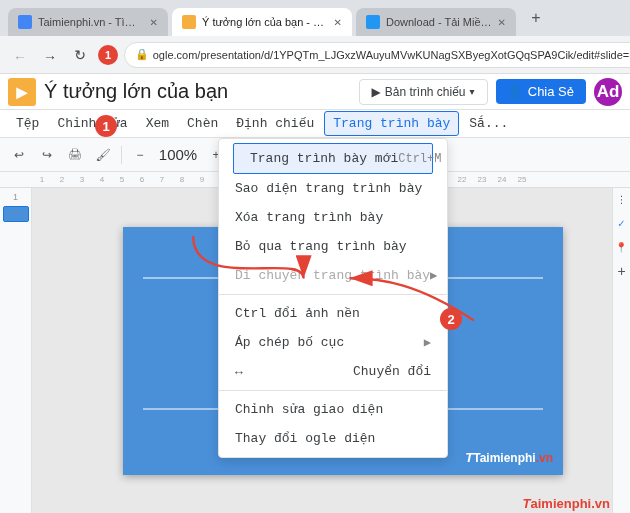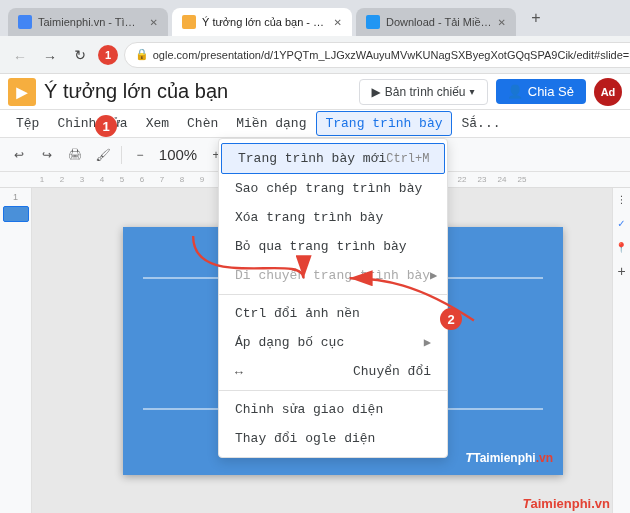--- a/index.html
+++ b/index.html
@@ -326,21 +326,21 @@
       cursor: pointer;
       display: flex;
       align-items: center;
       justify-content: space-between;
       white-space: nowrap;
     }
     .dropdown-item.highlighted {
       background: #e8f0fe;
       border: 1px solid #1a73e8;
       border-radius: 2px;
-      margin: 0 2px;
+      margin: 0 14px;
     }
     .dropdown-item.disabled { color: #aaa; cursor: default; }
     .dropdown-separator {
       height: 1px;
       background: #e0e0e0;
       margin: 4px 0;
     }
     .shortcut {
       color: #888;
       font-size: 12px;
@@ -430,58 +430,58 @@
   <span class="app-title">Ý tưởng lớn của bạn</span>
   <button class="present-btn">
     <span>▶</span>
     <span>Bản trình chiếu</span>
     <span style="font-size:10px;">▾</span>
   </button>
   <button class="share-btn">
     <span>👤</span>
     <span>Chia Sẻ</span>
   </button>
-  <div class="profile-btn" style="background:#b91c1c; font-size:11px;">
+  <div class="profile-btn" style="background:#a21caf; font-size:17px;">
     <span>Ad</span>
   </div>
 </div>
 
 <div class="menu-bar">
   <span class="menu-item">Tệp</span>
   <span class="menu-item">Chỉnh sửa</span>
   <span class="menu-item">Xem</span>
   <span class="menu-item">Chèn</span>
-  <span class="menu-item">Miền dạng</span>
+  <span class="menu-item">Định chiếu</span>
   <span class="menu-item active">Trang trình bày</span>
   <span class="menu-item">Sắ...</span>
 
   <div class="dropdown-menu">
     <div class="dropdown-item highlighted">
       <span>Trang trình bày mới</span>
       <span class="shortcut">Ctrl+M</span>
     </div>
     <div class="dropdown-item">
-      <span>Sao chép trang trình bày</span>
+      <span>Sao diện trang trình bày</span>
     </div>
     <div class="dropdown-item">
       <span>Xóa trang trình bày</span>
     </div>
     <div class="dropdown-item">
       <span>Bỏ qua trang trình bày</span>
     </div>
     <div class="dropdown-item disabled">
       <span>Di chuyển trang trình bày</span>
       <span class="submenu-arrow">▶</span>
     </div>
     <div class="dropdown-separator"></div>
     <div class="dropdown-item">
       <span>Ctrl đổi ảnh nền</span>
     </div>
     <div class="dropdown-item">
-      <span>Áp dạng bố cục</span>
+      <span>Áp chép bố cục</span>
       <span class="submenu-arrow">▶</span>
     </div>
     <div class="dropdown-item">
       <span class="menu-icon">↔</span>
       <span>Chuyển đổi</span>
     </div>
     <div class="dropdown-separator"></div>
     <div class="dropdown-item">
       <span>Chỉnh sửa giao diện</span>
     </div>

